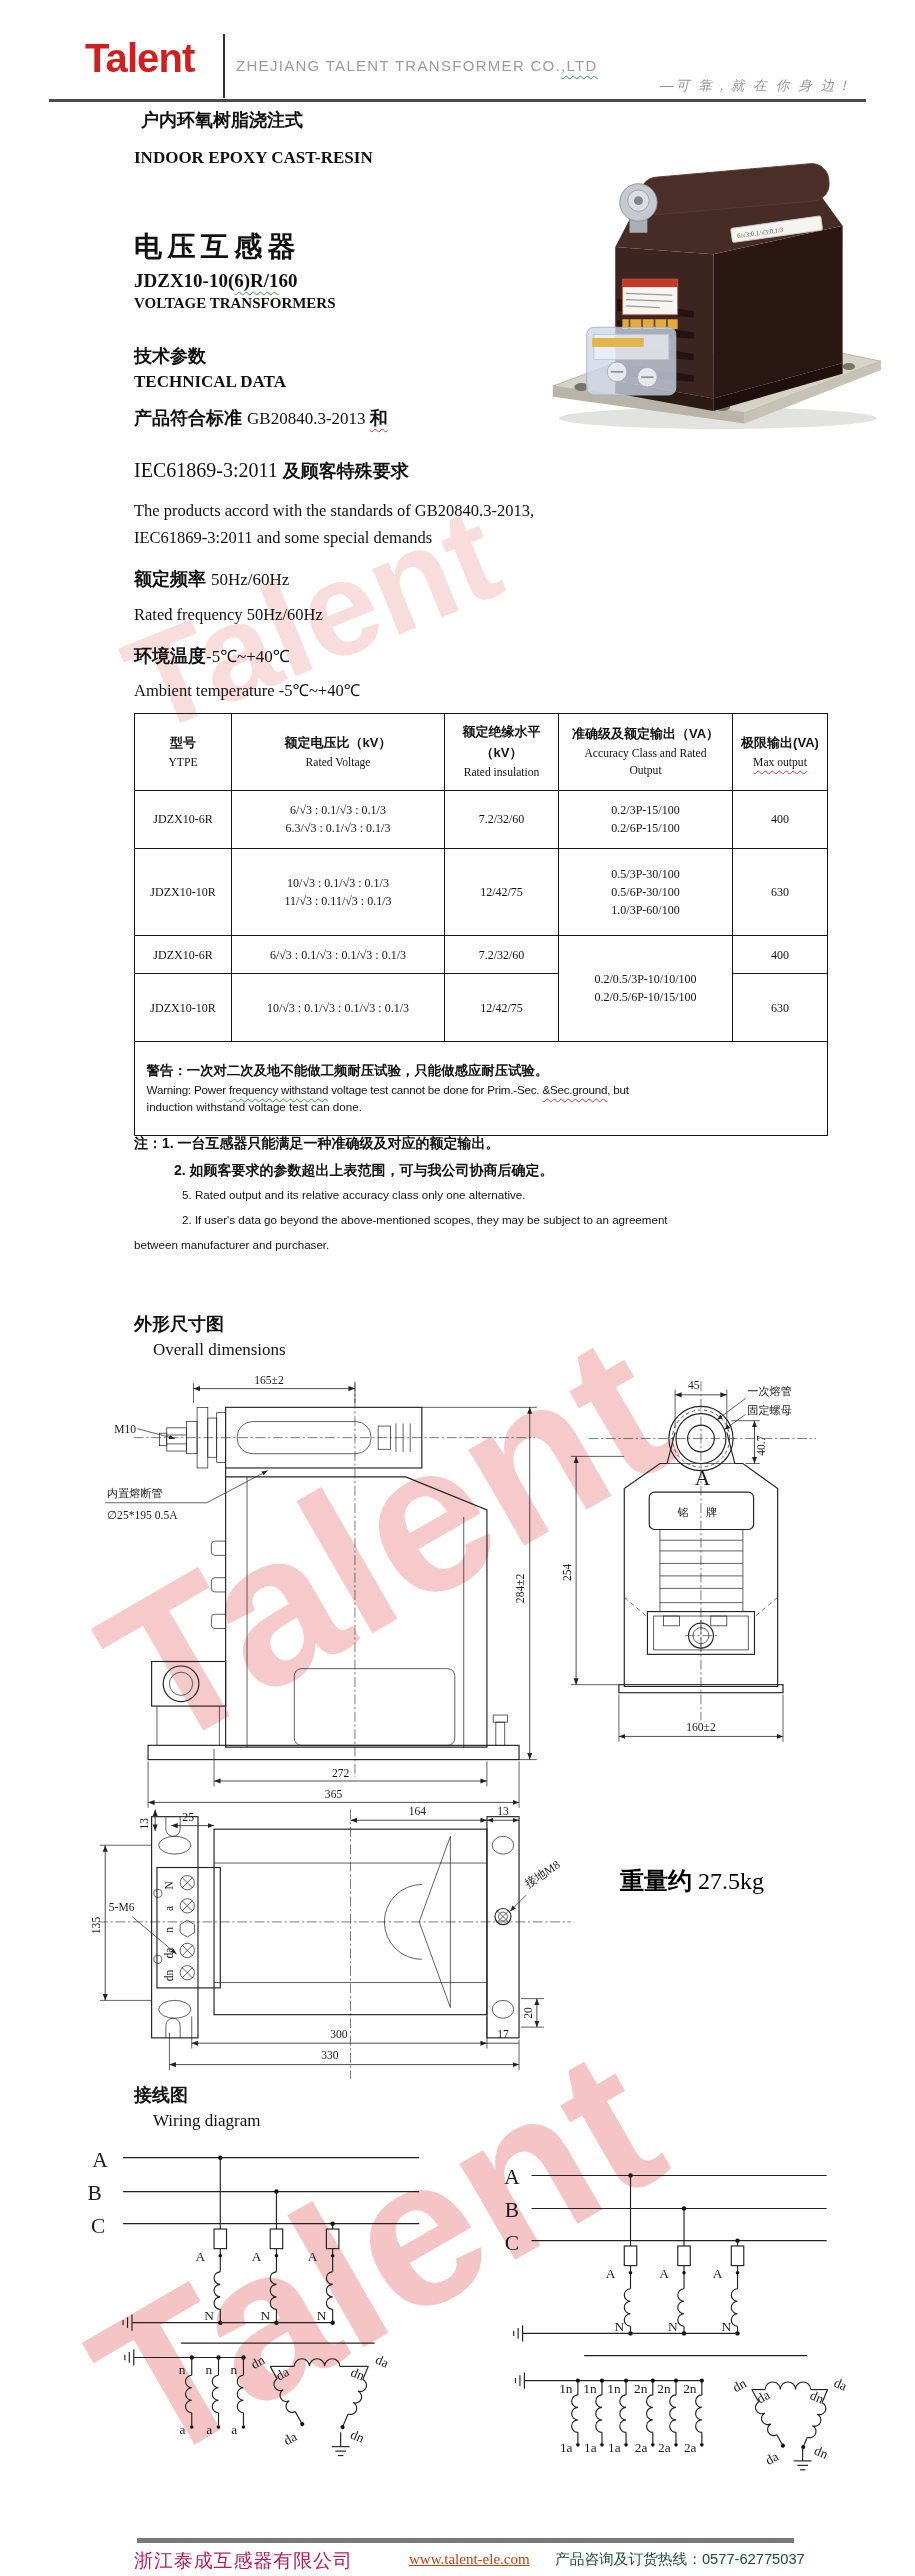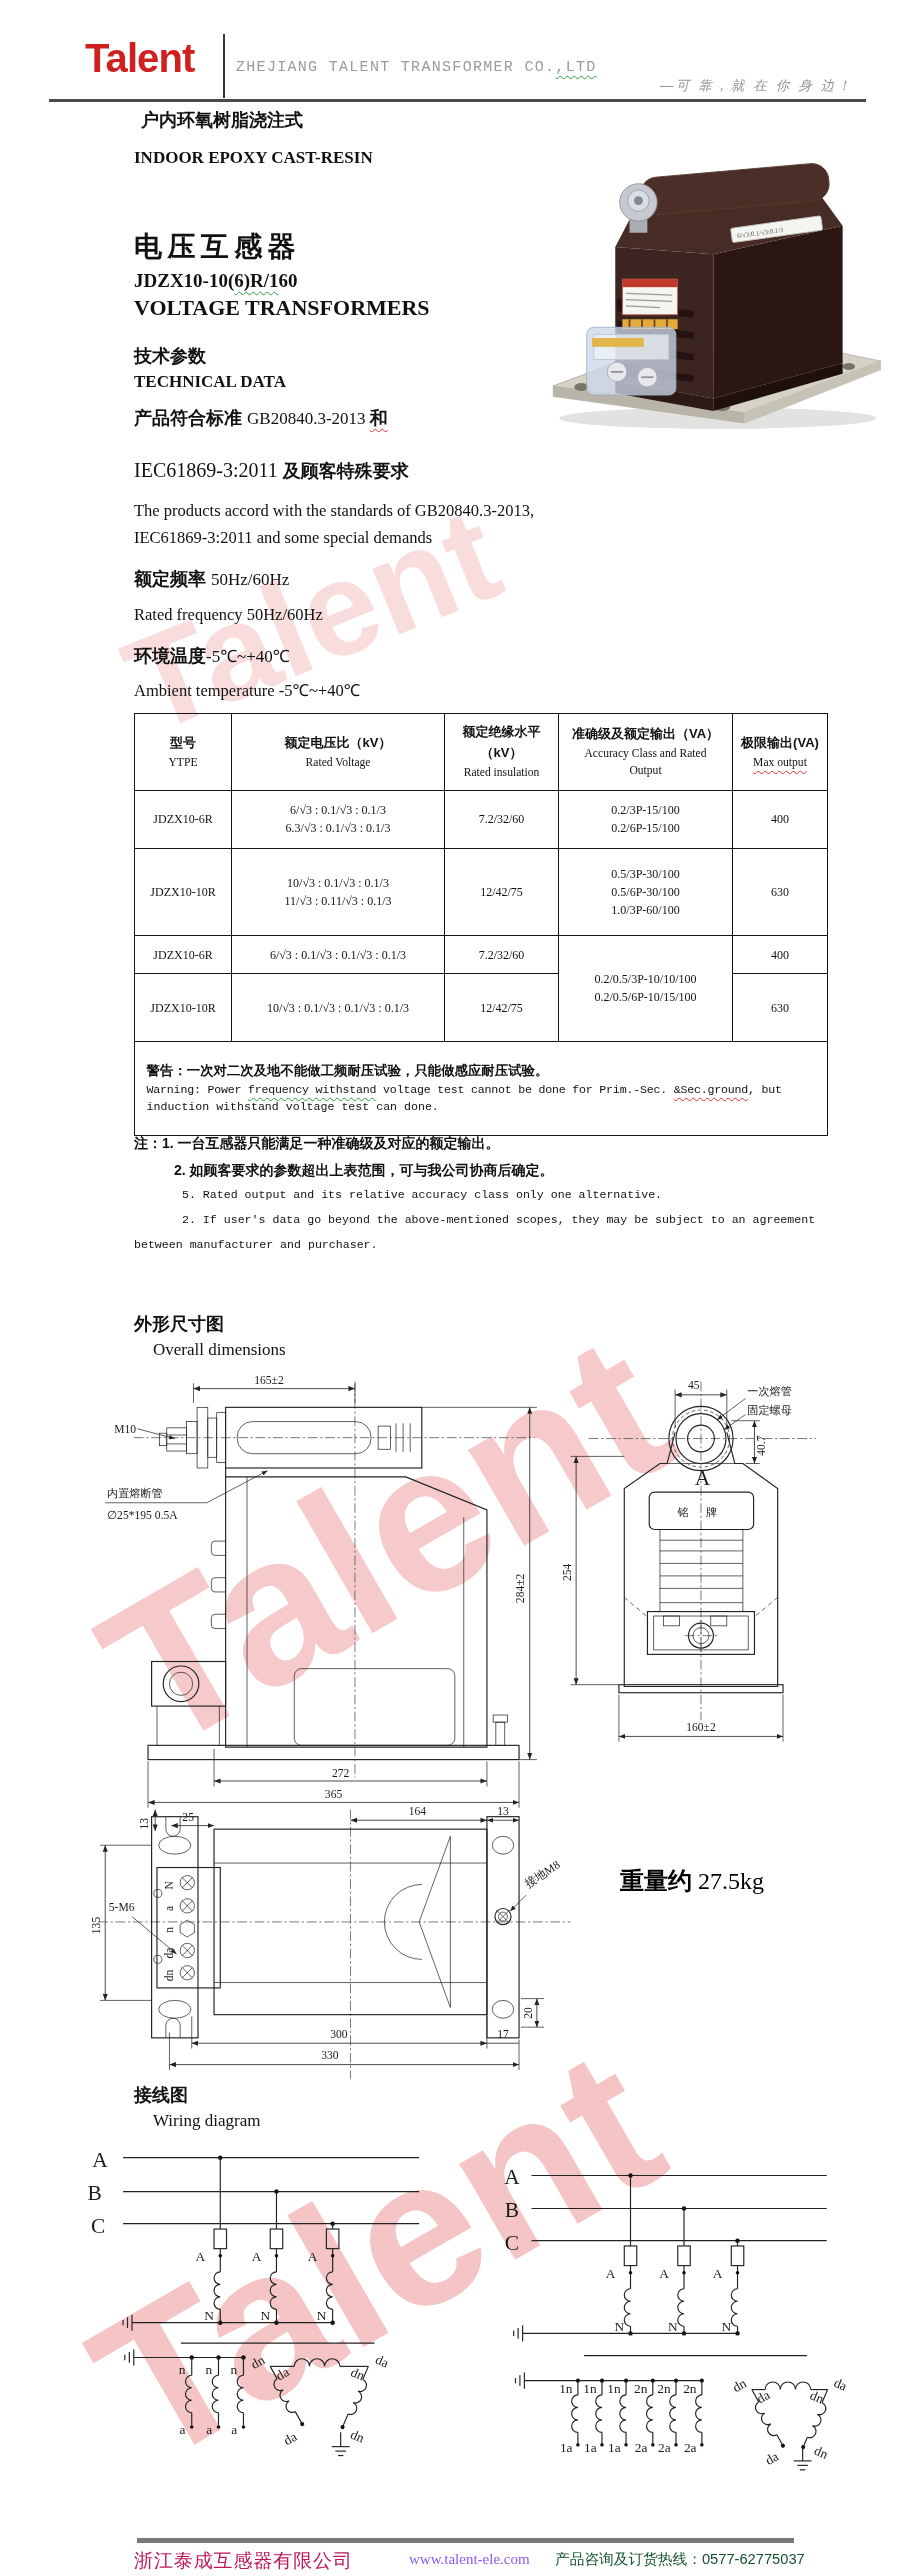--- a/index.html
+++ b/index.html
@@ -2,21 +2,21 @@
 <html style="font-size:14.3px"><head>
 <meta charset="utf-8">
 <style>
   html,body{margin:0;padding:0;background:#e8e8e8}
   .page{position:relative;width:915px;height:2576px;margin:0 auto;background:#ffffff;
         overflow:hidden;font-family:"Liberation Sans",sans-serif;color:#111}
   .abs{position:absolute;white-space:nowrap}
   .cnb{font-family:"Liberation Sans",sans-serif;font-weight:bold}
   .srf{font-family:"Liberation Serif",serif}
   .srfb{font-family:"Liberation Serif",serif;font-weight:bold}
-  .mono{font-family:Liberation Mono, monospace}
+  .mono{font-family:Liberation Sans, sans-serif}
   .wavg{text-decoration:underline;text-decoration-style:wavy;text-decoration-color:#2f9e44;
         text-decoration-thickness:0.9px;text-underline-offset:3.6px}
   .wavr{text-decoration:underline;text-decoration-style:wavy;text-decoration-color:#e03131;
         text-decoration-thickness:0.9px;text-underline-offset:3.6px}
   .wm{position:absolute;font-family:"Liberation Sans",sans-serif;font-weight:bold;
       line-height:1;pointer-events:none;white-space:nowrap;z-index:0}
   
   table.spec{border-collapse:collapse;table-layout:fixed;width:694px;position:absolute;
              left:134px;top:713px;background:transparent}
   .spec td{border:1.3px solid #151515;text-align:center;vertical-align:middle;
@@ -28,21 +28,21 @@
   .ln{stroke:#222;stroke-width:1.3;fill:none}
   .tn{stroke:#222;stroke-width:.8;fill:none}
   .dm{stroke:#222;stroke-width:.9;fill:none}
   .cl{stroke:#444;stroke-width:.8;fill:none;stroke-dasharray:11 3 2.5 3}
   .hid{stroke:#333;stroke-width:.8;fill:none;stroke-dasharray:5 4}
   .dim{font:13px "Liberation Serif",serif;fill:#1a1a1a}
   .cnl{font:12.5px "Liberation Sans",sans-serif;fill:#1a1a1a}
   .wlb{font:15px "Liberation Serif",serif;fill:#1a1a1a}
   .wlbB{font:24px "Liberation Serif",serif;fill:#1a1a1a}
   .dot{fill:#111;stroke:none}
-  a.site{color:#8b5cf6;}
+  a.site{color:#c2410c;text-decoration:underline}
 </style>
 </head>
 <body>
 
 <div class="page">
 
   <div class="wm" style="left:134px;top:625px;font-size:134px;color:rgba(224,80,80,.20);transform:rotate(-22deg);transform-origin:0 50%">Talent</div>
   <div class="wm" style="left:125px;top:1588px;font-size:210px;color:rgba(224,80,80,.30);transform:rotate(-30deg);transform-origin:0 50%">Talent</div>
   <div class="wm" style="left:116px;top:2302px;font-size:210px;color:rgba(224,80,80,.33);transform:rotate(-30deg);transform-origin:0 50%">Talent</div>
 
@@ -53,21 +53,21 @@
   </div>
   <div class="abs" style="right:62px;top:77px;font-size:13.4px;color:#949494;font-style:italic;letter-spacing:2.7px">—可 靠，就 在 你 身 边！</div>
   <div class="abs" style="left:49px;top:99px;width:817px;height:2.7px;background:#4a4a4a"></div>
 
   <div class="abs cnb" style="left:141px;top:108px;font-size:18px">户内环氧树脂浇注式</div>
   <div class="abs srfb" style="left:134px;top:148px;font-size:17px">INDOOR EPOXY CAST-RESIN</div>
   <div class="abs cnb" style="left:134px;top:228px;font-size:28px;letter-spacing:5.4px">电压互感器</div>
   <div class="abs srfb" style="left:134px;top:270px;font-size:19px">
     <span>JDZX10-10(</span><span class="wavg">6)R/1</span><span>60</span>
   </div>
-  <div class="abs srfb" style="left:134px;top:295px;font-size:22px">VOLTAGE TRANSFORMERS</div>
+  <div class="abs srfb" style="left:134px;top:295px;font-size:15px">VOLTAGE TRANSFORMERS</div>
 
   <svg class="abs" style="left:535px;top:147px" width="362" height="291" viewBox="0 0 406 326">
     <rect x="0" y="0" width="406" height="326" fill="#ffffff"></rect>
     <ellipse cx="205" cy="304" rx="178" ry="12" fill="#e2e2e0"></ellipse>
     <g>
       <polygon points="20,268 235,298 388,240 310,224 95,240" fill="#d6d3c6" stroke="#b2afa2"></polygon>
       <polygon points="20,268 235,298 235,310 20,280" fill="#b8b5a8"></polygon>
       <polygon points="235,298 388,240 388,250 235,310" fill="#c6c3b6"></polygon>
       <ellipse cx="52" cy="269" rx="8" ry="4.5" fill="#767668"></ellipse>
       <ellipse cx="210" cy="291" rx="9" ry="5" fill="#767668"></ellipse>

